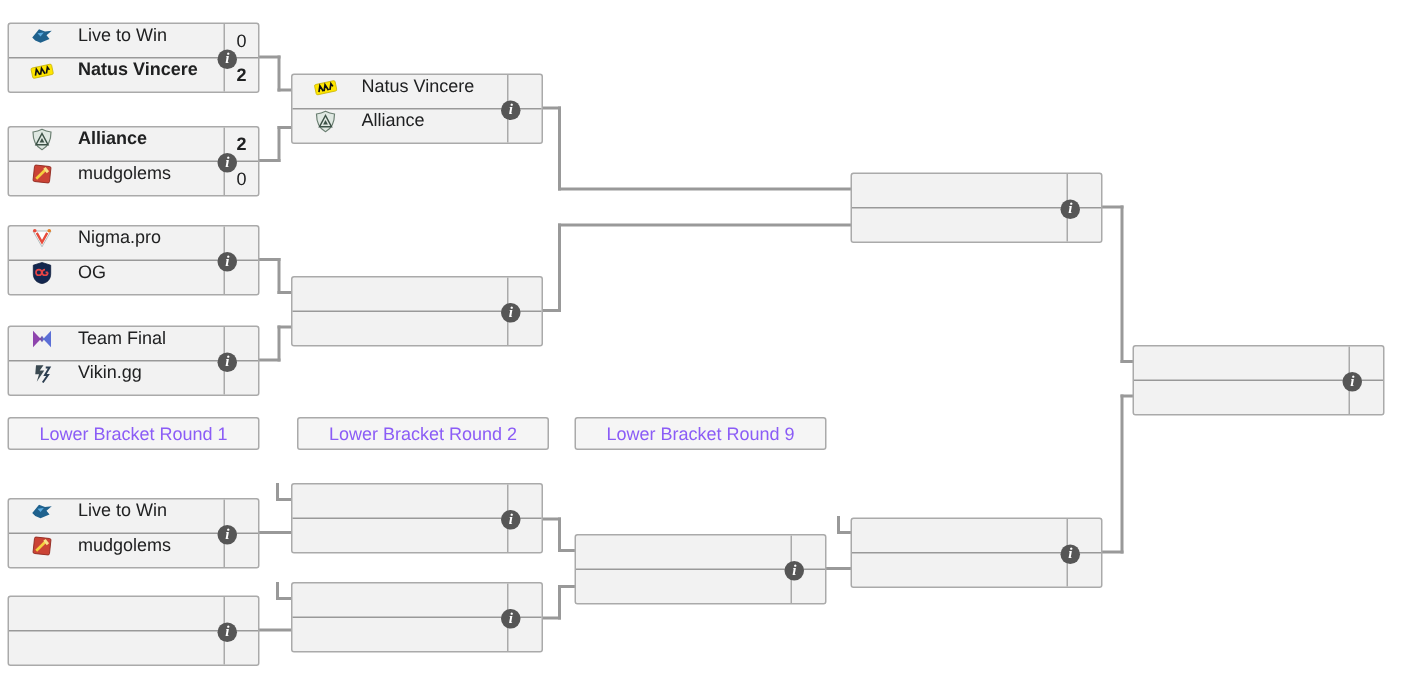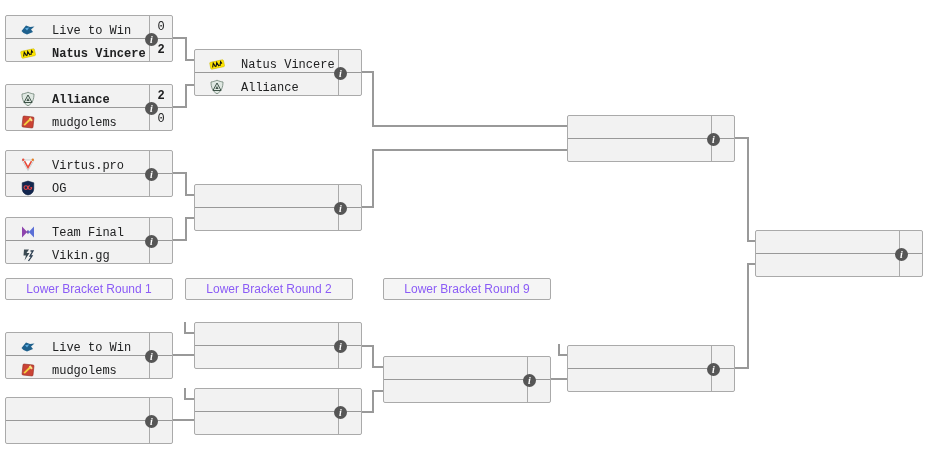--- a/index.html
+++ b/index.html
@@ -1,21 +1,21 @@
 <!DOCTYPE html>
 <html><head>
 <meta charset="utf-8">
 <style>
   html,body{margin:0;padding:0;background:#fff;}
   #canvas{position:relative;width:942px;height:463px;background:#fff;overflow:hidden;
     font-family:"Liberation Sans","DejaVu Sans",sans-serif;}
   .cl{position:absolute;background:#999;z-index:1;}
   .match{position:absolute;width:168px;height:47px;background:#f2f2f2;border:1px solid #aaa;
     border-radius:2px;box-sizing:border-box;z-index:2;}
-  .trow{height:22px;display:flex;align-items:flex-end;position:relative;font-family:Liberation Mono, monospace;}
+  .trow{height:22px;display:flex;align-items:flex-start;position:relative;}
   .trow.top{border-bottom:1px solid #999;}
   .tlogo{width:17px;height:16px;margin-left:13px;display:inline-flex;flex:none;align-items:center;justify-content:center;}
   .tname{flex:1;font-size:12px;color:#202122;margin-left:16px;white-space:nowrap;overflow:hidden;}
   .noicon .tname{margin-left:13px;}
   .tscore{flex:none;width:22px;align-self:stretch;border-left:1px solid #aaa;text-align:center;
     font-size:12px;color:#202122;line-height:22px;}
   .winner .tname,.winner .tscore{font-weight:bold;}
   .minfo{position:absolute;left:139px;top:17px;width:13px;height:13px;border-radius:50%;
     background:#565656;color:#fff;text-align:center;z-index:4;
     font-family:"Liberation Serif",serif;font-weight:bold;font-style:italic;
@@ -127,21 +127,21 @@
   <div class="match" style="left:5px;top:150px">
     <div class="trow top">
       <span class="tlogo">
           <svg width="16" height="16" viewBox="0 0 16 16">
             <path d="M2 3 L14 3 L8 13.5 Z" fill="#fdfefe" stroke="#aab7b8" stroke-width="0.6"></path>
             <path d="M4.5 4.2 L8 10.5 L11.5 4.2" stroke="#e74c3c" stroke-width="1.6" fill="none"></path>
             <circle cx="3.2" cy="2.8" r="1.2" fill="#e74c3c"></circle>
             <circle cx="12.8" cy="2.8" r="1.2" fill="#e67e22"></circle>
           </svg>
         </span>
-      <span class="tname">Virtus.pro</span>
+      <span class="tname">Nigma.pro</span>
       <span class="tscore"></span>
     </div>
     <div class="trow">
       <span class="tlogo">
           <svg width="16" height="16" viewBox="0 0 16 16">
             <path d="M8 1 L13.8 2.8 V8.5 C13.8 12.5 11.2 14.6 8 15 C4.8 14.6 2.2 12.5 2.2 8.5 V2.8 Z" fill="#13274f" stroke="#0b1a38" stroke-width="0.5"></path>
             <circle cx="5.9" cy="7.6" r="1.9" fill="none" stroke="#e84545" stroke-width="1.1"></circle>
             <path d="M11.9 7.6 a1.9 1.9 0 1 1 -1.9 -1.9 M11.9 7.6 h-1.5" fill="none" stroke="#e84545" stroke-width="1.1"></path>
           </svg>
         </span>
@@ -239,21 +239,21 @@
       <span class="tscore"></span>
     </div>
     <div class="trow noicon">
       <span class="tname"></span>
       <span class="tscore"></span>
     </div>
     <div class="minfo">i</div>
   </div>
 
   <div class="rlabel" style="left:5px;top:278px">Lower Bracket Round 1</div>
-  <div class="rlabel" style="left:185px;top:278px">Lower Bracket Round 2</div>
+  <div class="rlabel" style="left:198px;top:278px">Lower Bracket Round 2</div>
   <div class="rlabel" style="left:383px;top:278px">Lower Bracket Round 9</div>
 
   <div class="match" style="left:5px;top:332px">
     <div class="trow top">
       <span class="tlogo">
           <svg width="16" height="16" viewBox="0 0 16 16">
             <path d="M1.5 9 L6 3.5 L10 5 L14.5 4.5 L11 7.5 L13 10 L7 12.5 L3.5 11 Z" fill="#1f618d"></path>
             <path d="M5 6.2 L9.2 5.6 L7 8.4 Z" fill="#5dade2"></path>
           </svg>
         </span>

